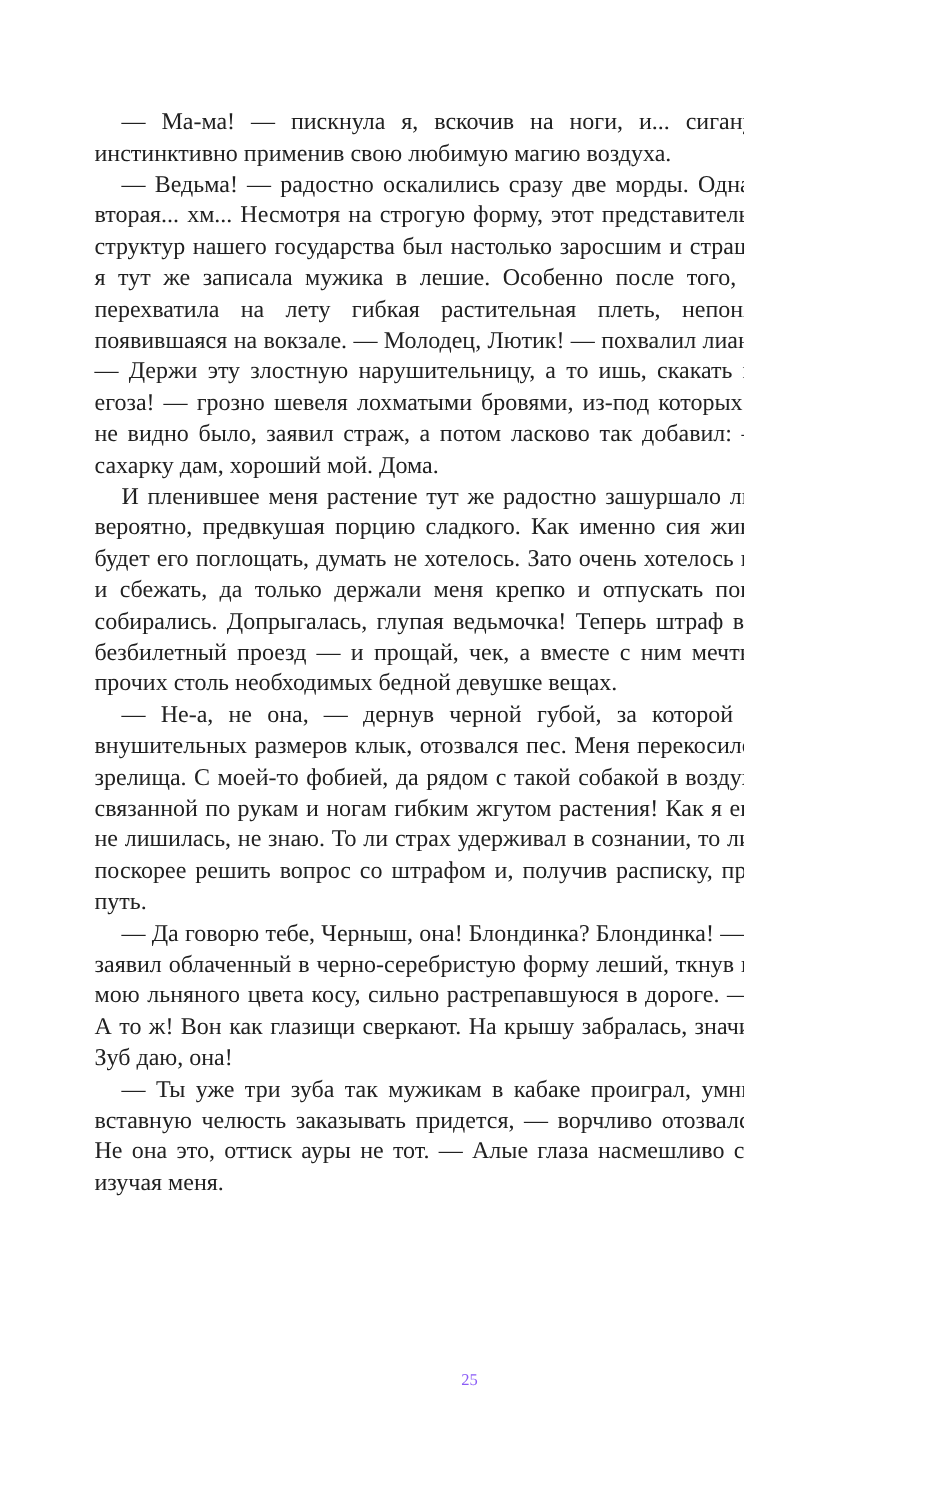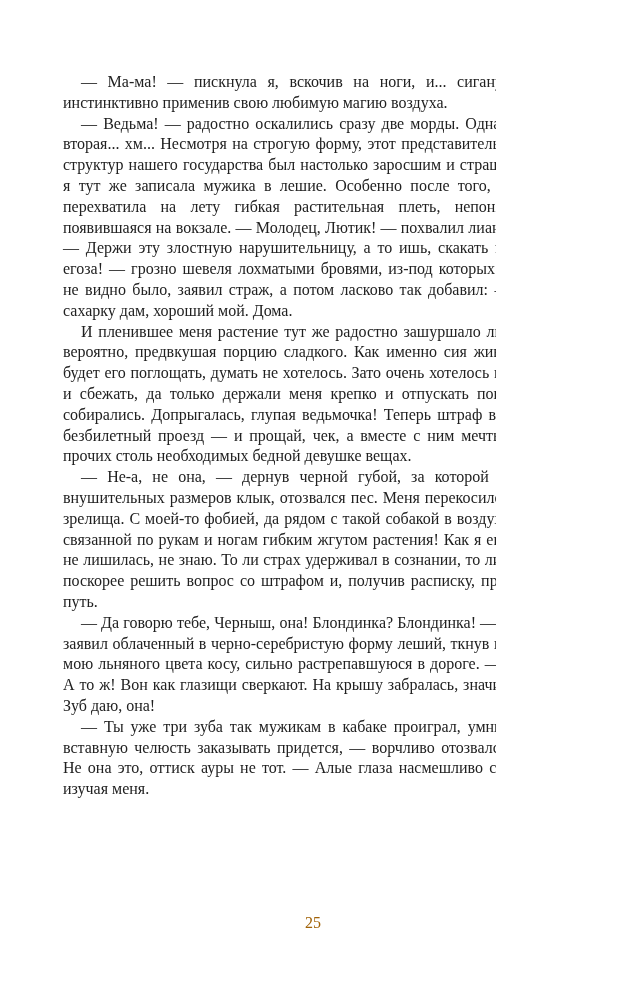--- a/index.html
+++ b/index.html
@@ -30,22 +30,22 @@
     padding: 0;
     text-indent: 18px;
   }
   .page-number {
     position: absolute;
     left: 63px;
     top: 914px;
     width: 500px;
     text-align: center;
     font-family: "Liberation Serif", "DejaVu Serif", serif;
-    font-size: 16px;
-    color: #a16207;
+    font-size: 11px;
+    color: #8b5cf6;
   }
 </style>
 </head>
 <body>
 
 <div class="page">
   <div class="text-block">
     <p>— Ма-ма! — пискнула я, вскочив на ноги, и... сиганула вниз, инстинктивно применив свою любимую магию воздуха.</p>
     <p>— Ведьма! — радостно оскалились сразу две морды. Одна собачья, вторая... хм... Несмотря на строгую форму, этот представитель силовых структур нашего государства был настолько заросшим и страшным, что я тут же записала мужика в лешие. Особенно после того, как меня перехватила на лету гибкая растительная плеть, непонятно как появившаяся на вокзале. — Молодец, Лютик! — похвалил лиану хозяин. — Держи эту злостную нарушительницу, а то ишь, скакать надумала, егоза! — грозно шевеля лохматыми бровями, из-под которых и глаз-то не видно было, заявил страж, а потом ласково так добавил: — Я тебе сахарку дам, хороший мой. Дома.</p>
     <p>И пленившее меня растение тут же радостно зашуршало листиками, вероятно, предвкушая порцию сладкого. Как именно сия живая флора будет его поглощать, думать не хотелось. Зато очень хотелось вырваться и сбежать, да только держали меня крепко и отпускать пока что не собирались. Допрыгалась, глупая ведьмочка! Теперь штраф вкатают за безбилетный проезд — и прощай, чек, а вместе с ним мечты о еде и прочих столь необходимых бедной девушке вещах.</p>

